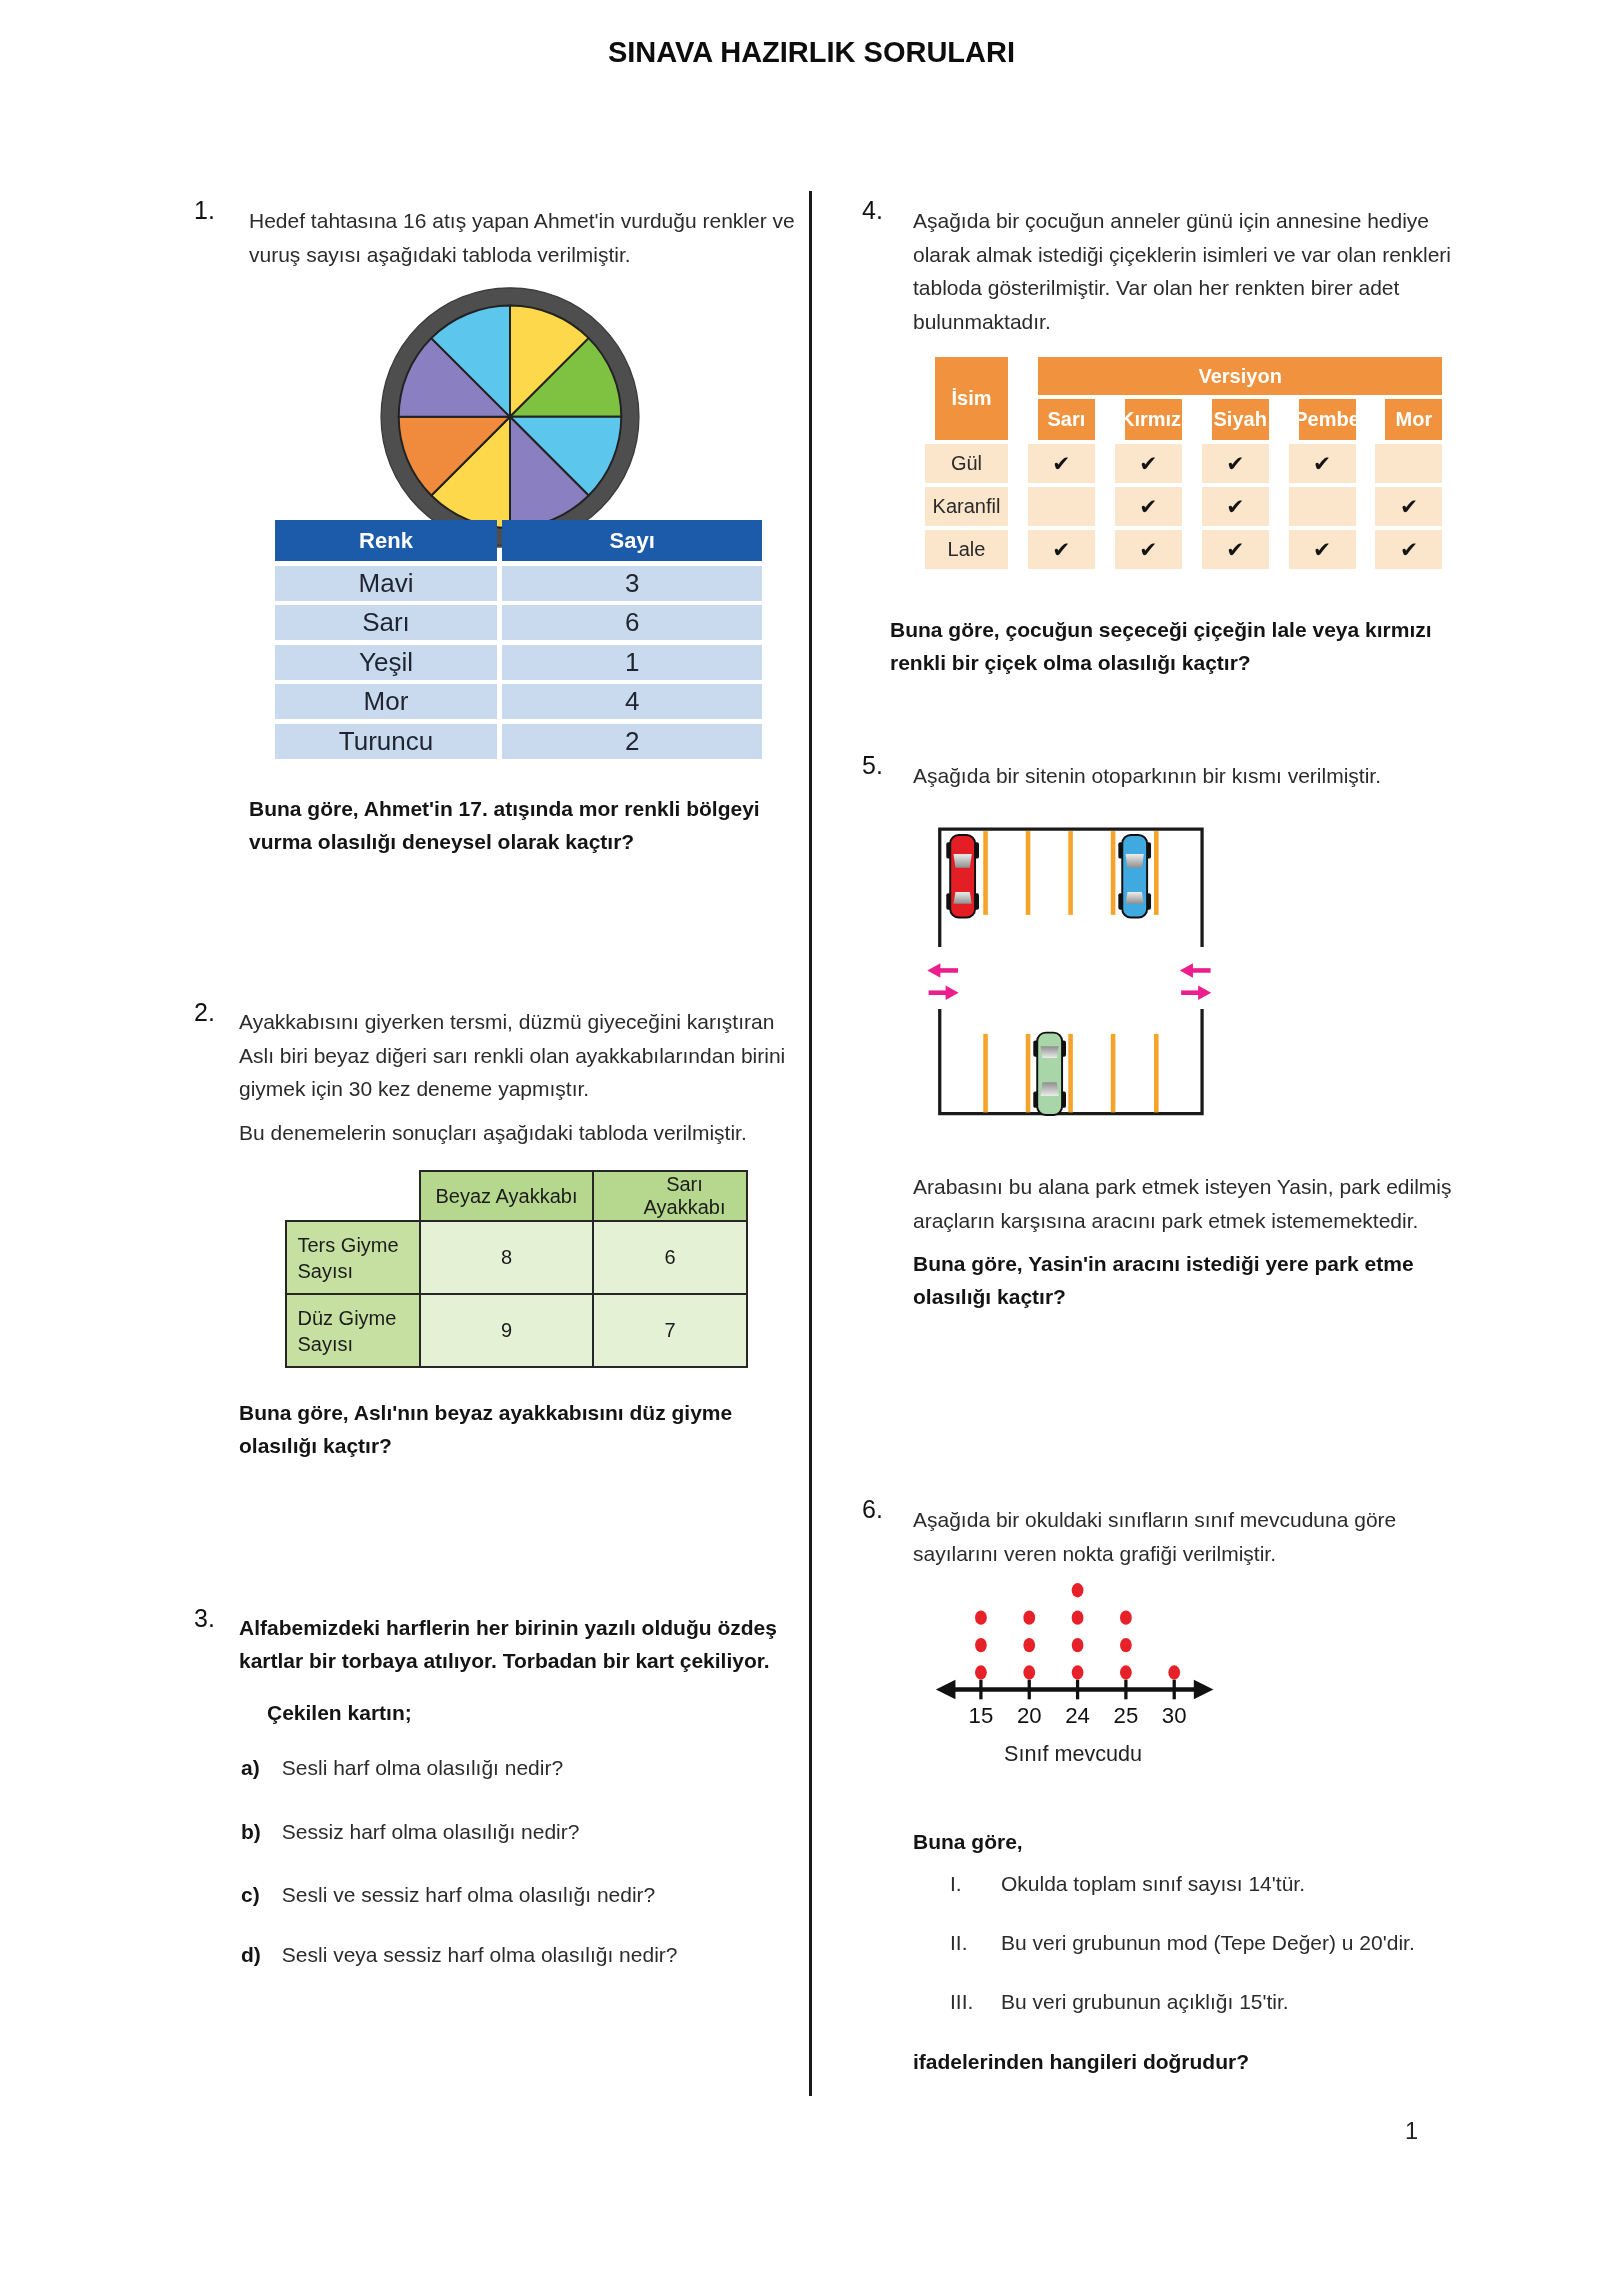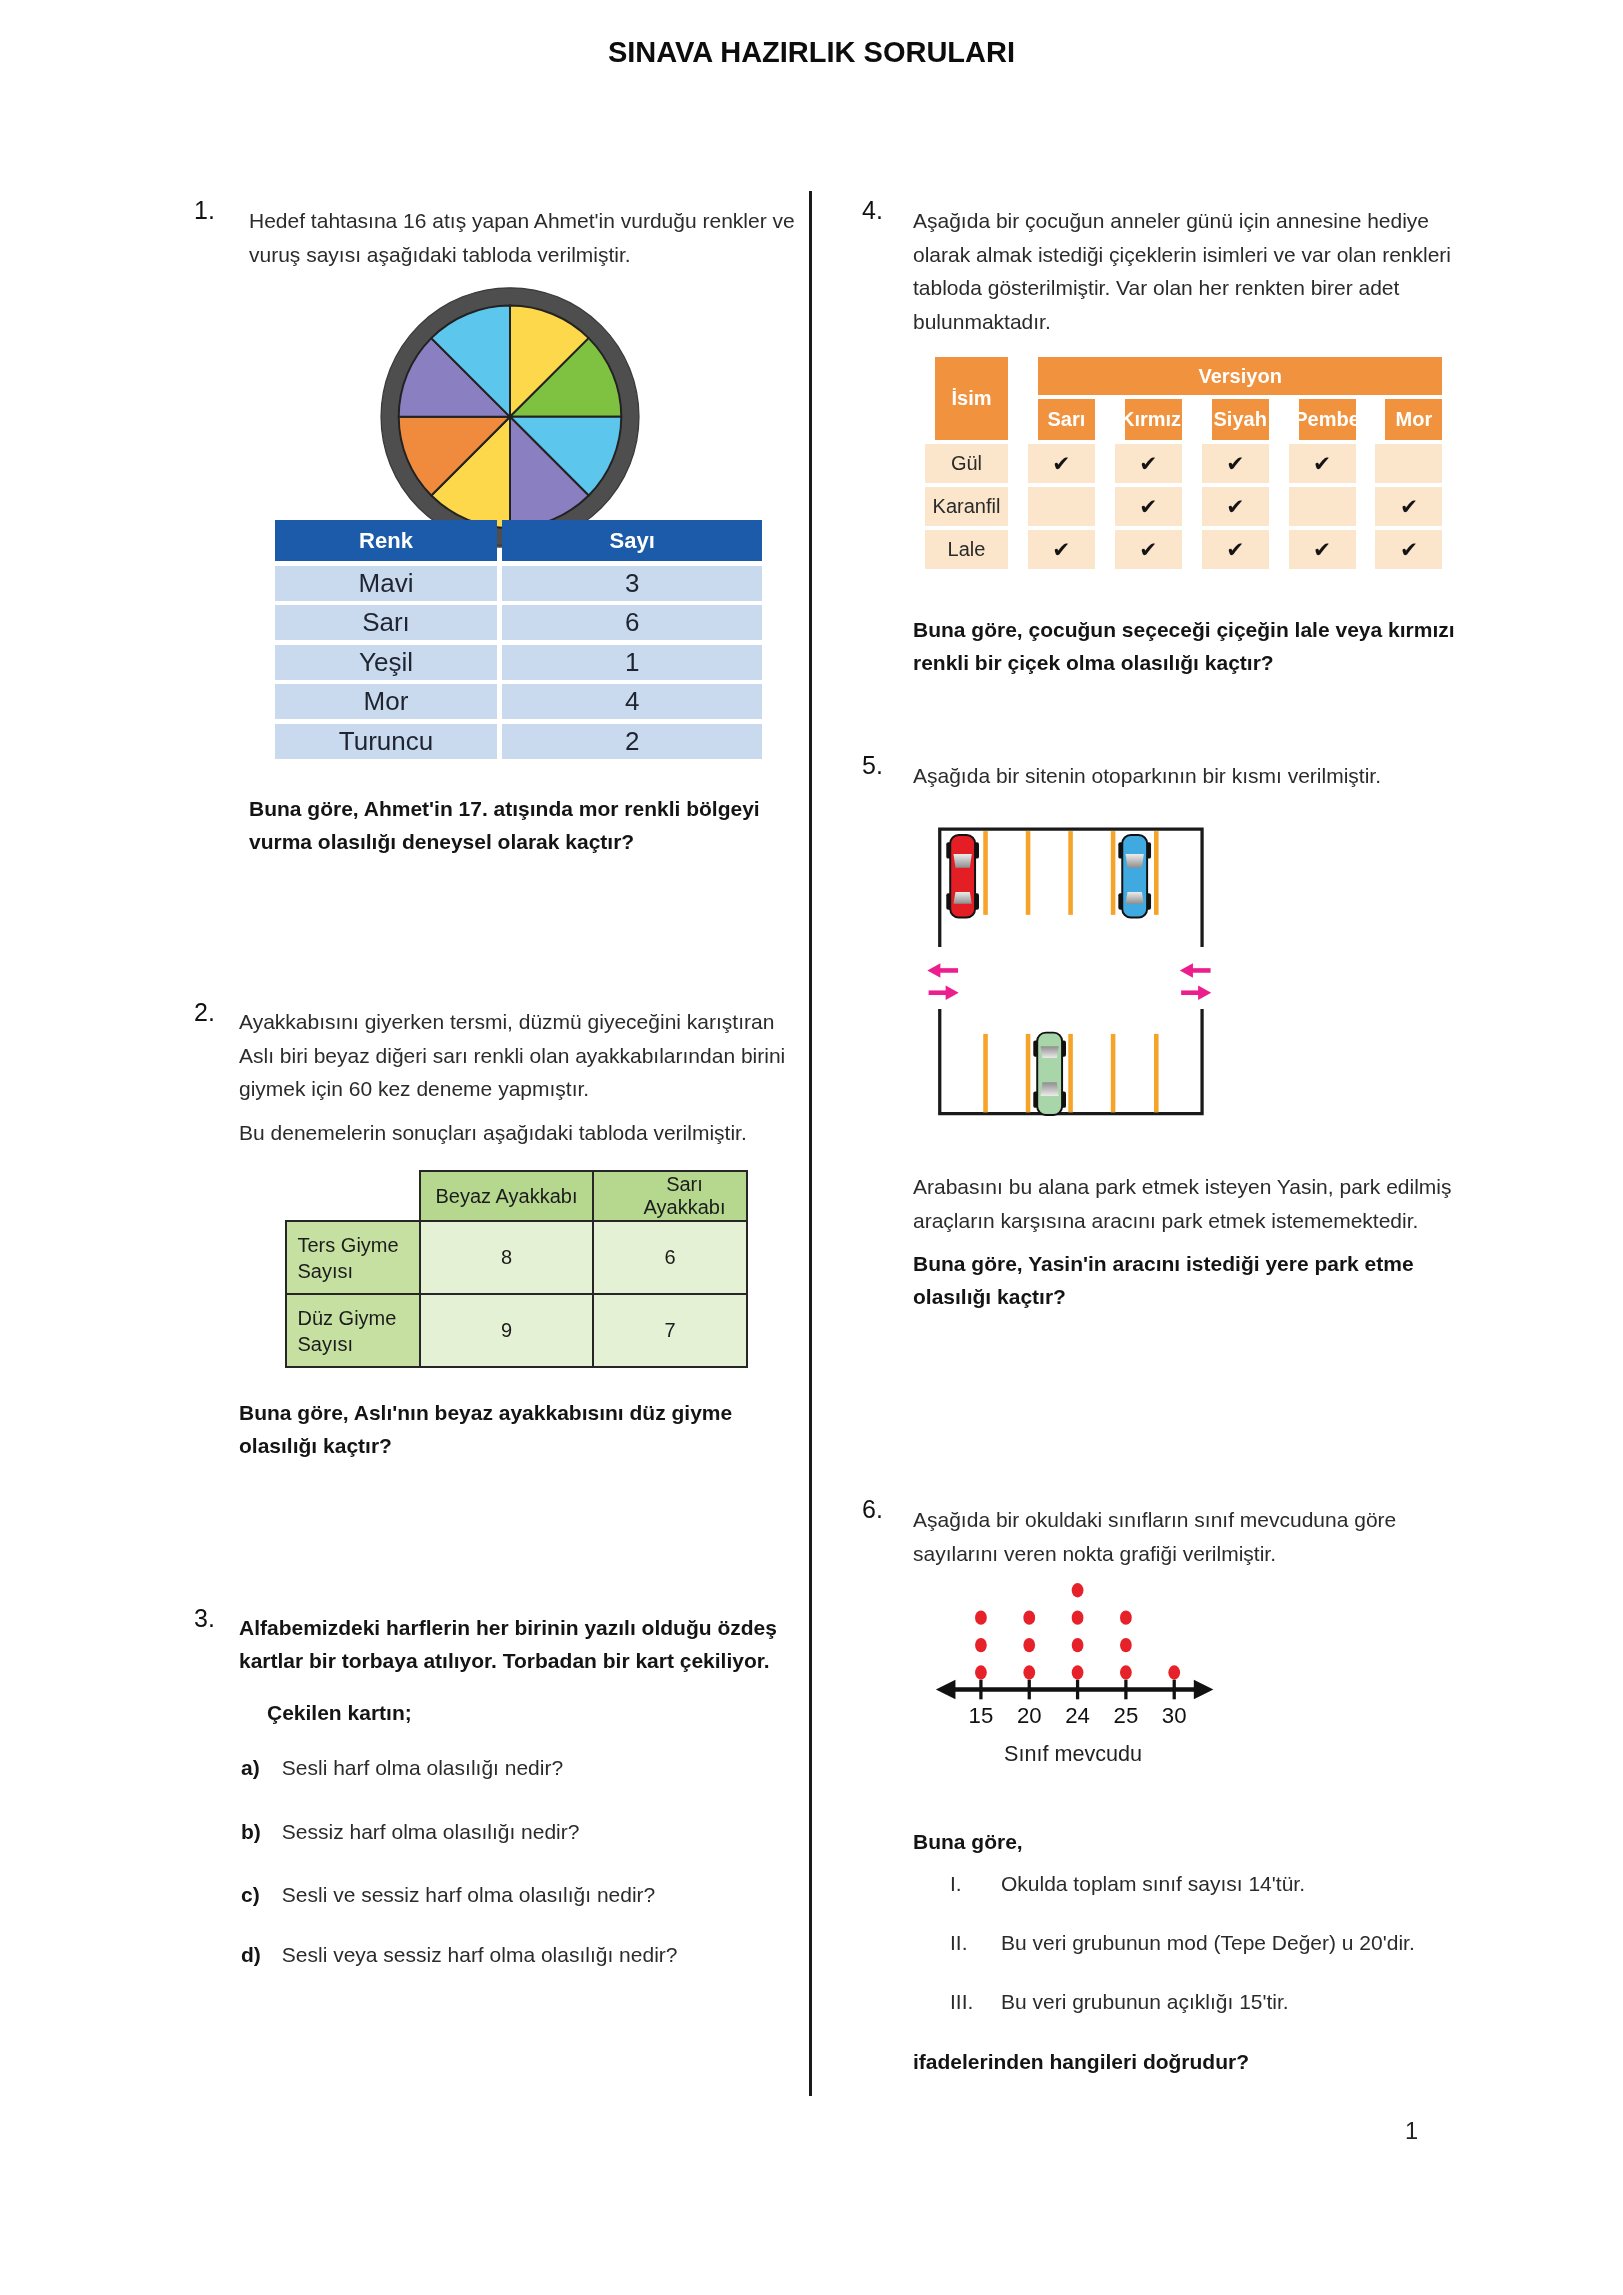--- a/index.html
+++ b/index.html
@@ -81,21 +81,21 @@
       <div class="c" style="background: rgb(201, 218, 239);">1</div>
       <div class="c" style="background: rgb(201, 218, 239);">Mor</div>
       <div class="c" style="background: rgb(201, 218, 239);">4</div>
       <div class="c" style="background: rgb(201, 218, 239);">Turuncu</div>
       <div class="c" style="background: rgb(201, 218, 239);">2</div>
     </div>
 
   <div class="abs qbold" style="left:249px;top:793px;width:536px;">Buna göre, Ahmet'in 17. atışında mor renkli bölgeyi vurma olasılığı deneysel olarak kaçtır?</div>
 
   <div class="abs qnum" style="left:194px;top:998px;">2.</div>
-  <div class="abs qtext" style="left:239px;top:1005px;width:559px;">Ayakkabısını giyerken tersmi, düzmü giyeceğini karıştıran Aslı biri beyaz diğeri sarı renkli olan ayakkabılarından birini giymek için 60 kez deneme yapmıştır.</div>
+  <div class="abs qtext" style="left:239px;top:1005px;width:559px;">Ayakkabısını giyerken tersmi, düzmü giyeceğini karıştıran Aslı biri beyaz diğeri sarı renkli olan ayakkabılarından birini giymek için 30 kez deneme yapmıştır.</div>
   <div class="abs qtext" style="left:239px;top:1116px;width:559px;">Bu denemelerin sonuçları aşağıdaki tabloda verilmiştir.</div>
 
   <table class="abs t2" style="left:285px;top:1170px;">
     <colgroup>
         <col style="width:134px">
         <col style="width:173px">
         <col style="width:154px">
       </colgroup>
     <tbody>
       <tr>
@@ -163,21 +163,21 @@
       <div class="dc check" style="background: rgb(251, 229, 203);"></div>
       <div class="dc check" style="background: rgb(251, 229, 203);">✔</div>
       <div class="dc" style="background: rgb(251, 229, 203);">Lale</div>
       <div class="dc check" style="background: rgb(251, 229, 203);">✔</div>
       <div class="dc check" style="background: rgb(251, 229, 203);">✔</div>
       <div class="dc check" style="background: rgb(251, 229, 203);">✔</div>
       <div class="dc check" style="background: rgb(251, 229, 203);">✔</div>
       <div class="dc check" style="background: rgb(251, 229, 203);">✔</div>
     </div>
 
-  <div class="abs qbold" style="left:913px;top:614px;width:543px;">Buna göre, çocuğun seçeceği çiçeğin lale veya kırmızı renkli bir çiçek olma olasılığı kaçtır?</div>
+  <div class="abs qbold" style="left:890px;top:614px;width:543px;">Buna göre, çocuğun seçeceği çiçeğin lale veya kırmızı renkli bir çiçek olma olasılığı kaçtır?</div>
 
   <div class="abs qnum" style="left:862px;top:751px;">5.</div>
   <div class="abs qtext" style="left:913px;top:759px;width:553px;">Aşağıda bir sitenin otoparkının bir kısmı verilmiştir.</div>
 
   <svg class="abs" style="left:909px;top:808px;" width="314" height="321" viewBox="0 0 480 490">
     <defs>
       <linearGradient id="glass" x1="0" y1="0" x2="0" y2="1">
         <stop offset="0" stop-color="#ececec"></stop>
           <stop offset="1" stop-color="#8f8f8f"></stop>
       </linearGradient>

